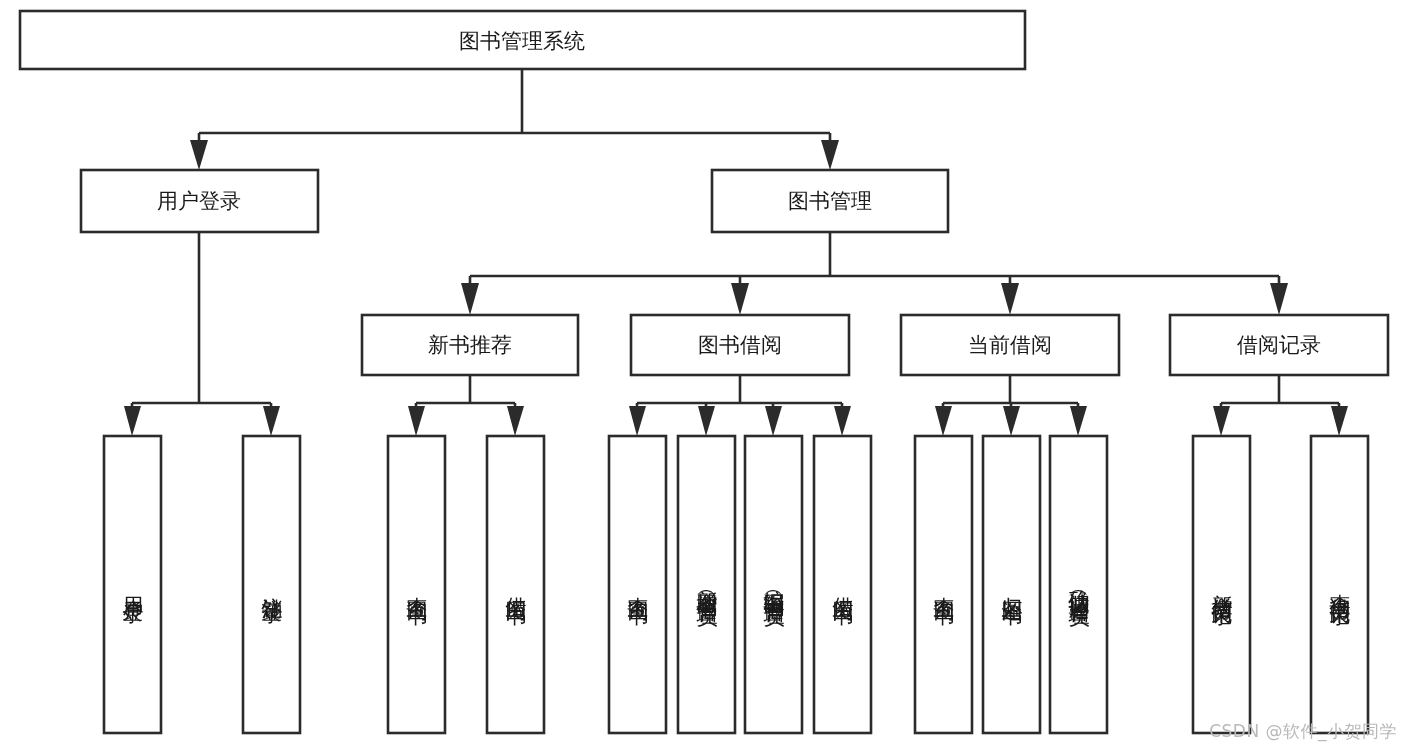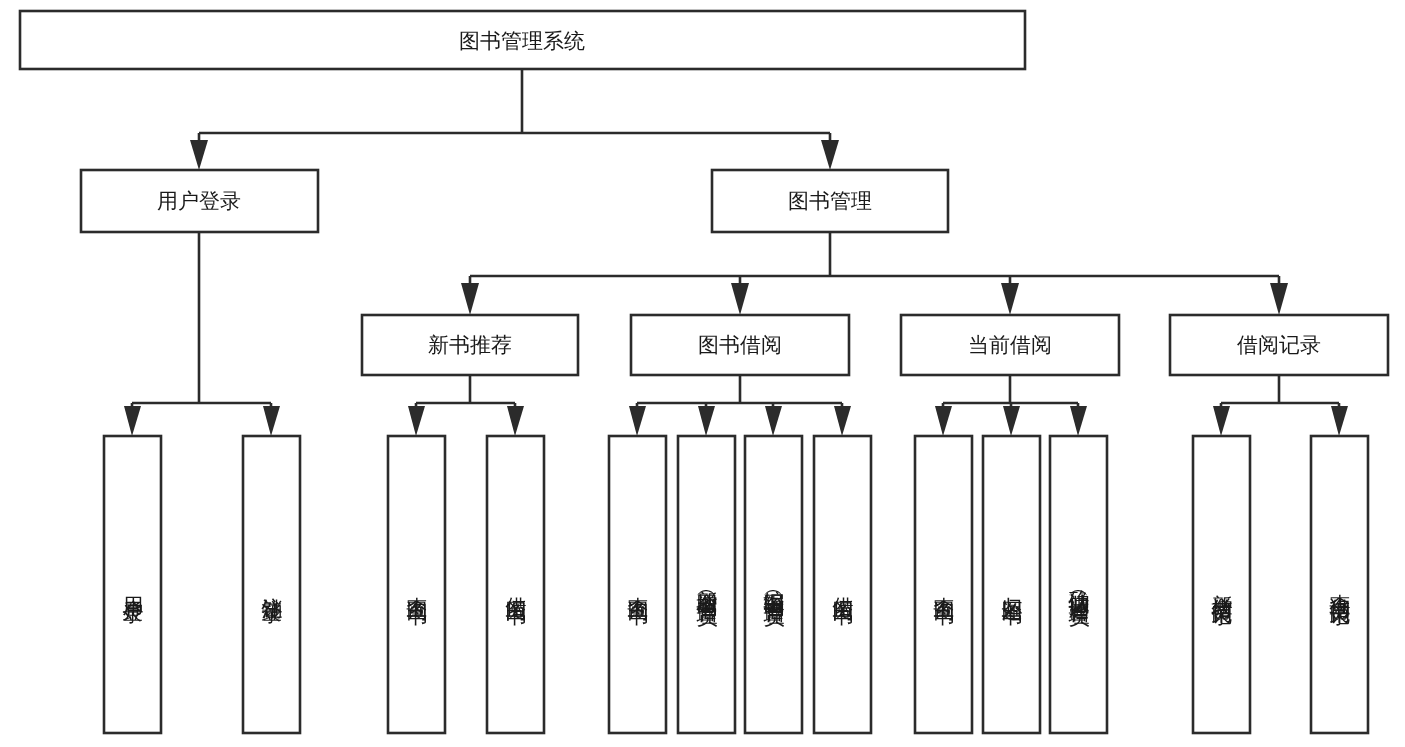--- a/index.html
+++ b/index.html
@@ -202,13 +202,14 @@
   <div class="leaf-label" style="left:609px; top:436px; width:57px; height:297px;">查询图书</div>
   <div class="leaf-label" style="left:678px; top:436px; width:57px; height:297px;">新增图书（管理员）</div>
   <div class="leaf-label" style="left:745px; top:436px; width:57px; height:297px;">编辑图书（管理员）</div>
   <div class="leaf-label" style="left:814px; top:436px; width:57px; height:297px;">借阅图书</div>
   <div class="leaf-label" style="left:915px; top:436px; width:57px; height:297px;">查询图书</div>
   <div class="leaf-label" style="left:983px; top:436px; width:57px; height:297px;">归还图书</div>
   <div class="leaf-label" style="left:1050px; top:436px; width:57px; height:297px;">确认归还（管理员）</div>
   <div class="leaf-label" style="left:1193px; top:436px; width:57px; height:297px;">新增借阅记录</div>
   <div class="leaf-label" style="left:1311px; top:436px; width:57px; height:297px;">查询借阅记录</div>
 
+  <div class="watermark">CSDN @软件_小贺同学</div>
 </div>
 
 </body></html>

